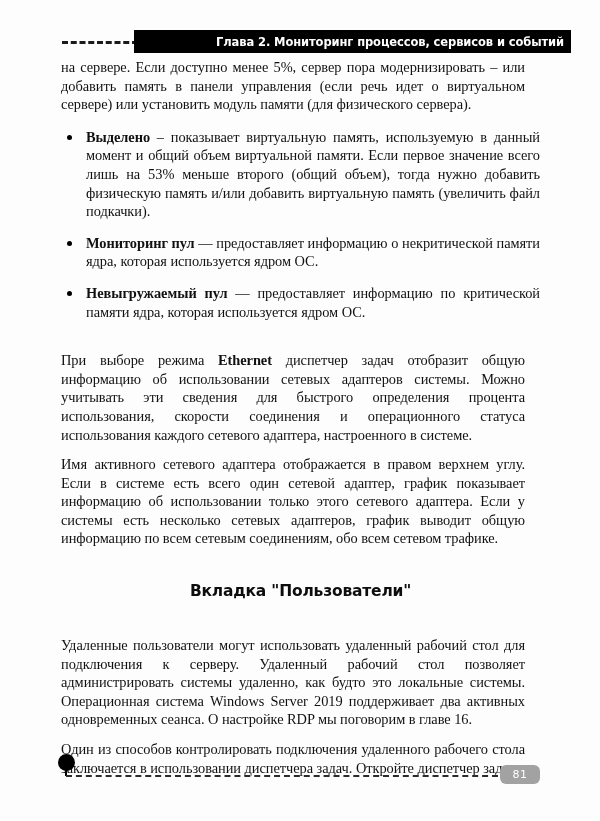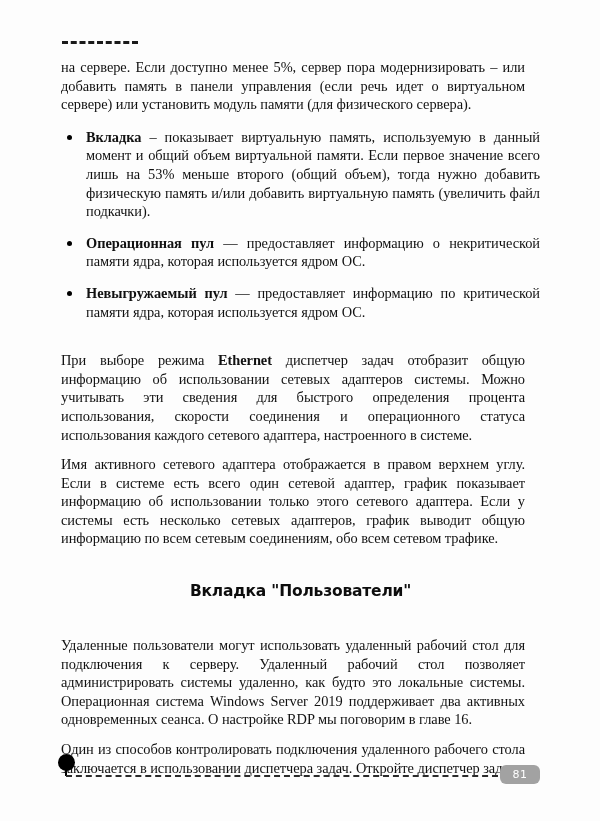--- a/index.html
+++ b/index.html
@@ -183,32 +183,35 @@
     letter-spacing: 0.4px;
   }
 </style>
 </head>
 <body>
 
 <div class="page">
 
   <div class="header">
     <div class="header-dash"></div>
+    <div class="header-bar">
+      <span class="header-title">Глава 2. Мониторинг процессов, сервисов и событий</span>
+    </div>
   </div>
 
   <div class="content">
 
     <p class="para">на сервере. Если доступно менее 5%, сервер пора модернизировать – или добавить память в панели управления (если речь идет о виртуальном сервере) или установить модуль памяти (для физического сервера).</p>
 
     <ul class="bullets">
       <li>
-        <span class="term">Вкладка</span><span> – показывает виртуальную память, используемую в данный момент и общий объем виртуальной памяти. Если первое значение всего лишь на 53% меньше второго (общий объем), тогда нужно добавить физическую память и/или добавить виртуальную память (увеличить файл подкачки).</span>
+        <span class="term">Выделено</span><span> – показывает виртуальную память, используемую в данный момент и общий объем виртуальной памяти. Если первое значение всего лишь на 53% меньше второго (общий объем), тогда нужно добавить физическую память и/или добавить виртуальную память (увеличить файл подкачки).</span>
       </li>
       <li>
-        <span class="term">Операционная пул</span><span> — предоставляет информацию о некритической памяти ядра, которая используется ядром ОС.</span>
+        <span class="term">Мониторинг пул</span><span> — предоставляет информацию о некритической памяти ядра, которая используется ядром ОС.</span>
       </li>
       <li>
         <span class="term">Невыгружаемый пул</span><span> — предоставляет информацию по критической памяти ядра, которая используется ядром ОС.</span>
       </li>
     </ul>
 
     <div class="gap-after-list"></div>
 
     <p class="para"><span>При выборе режима </span><b>Ethernet</b><span> диспетчер задач отобразит общую информацию об использовании сетевых адаптеров системы. Можно учитывать эти сведения для быстрого определения процента использования, скорости соединения и операционного статуса использования каждого сетевого адаптера, настроенного в системе.</span></p>
 

